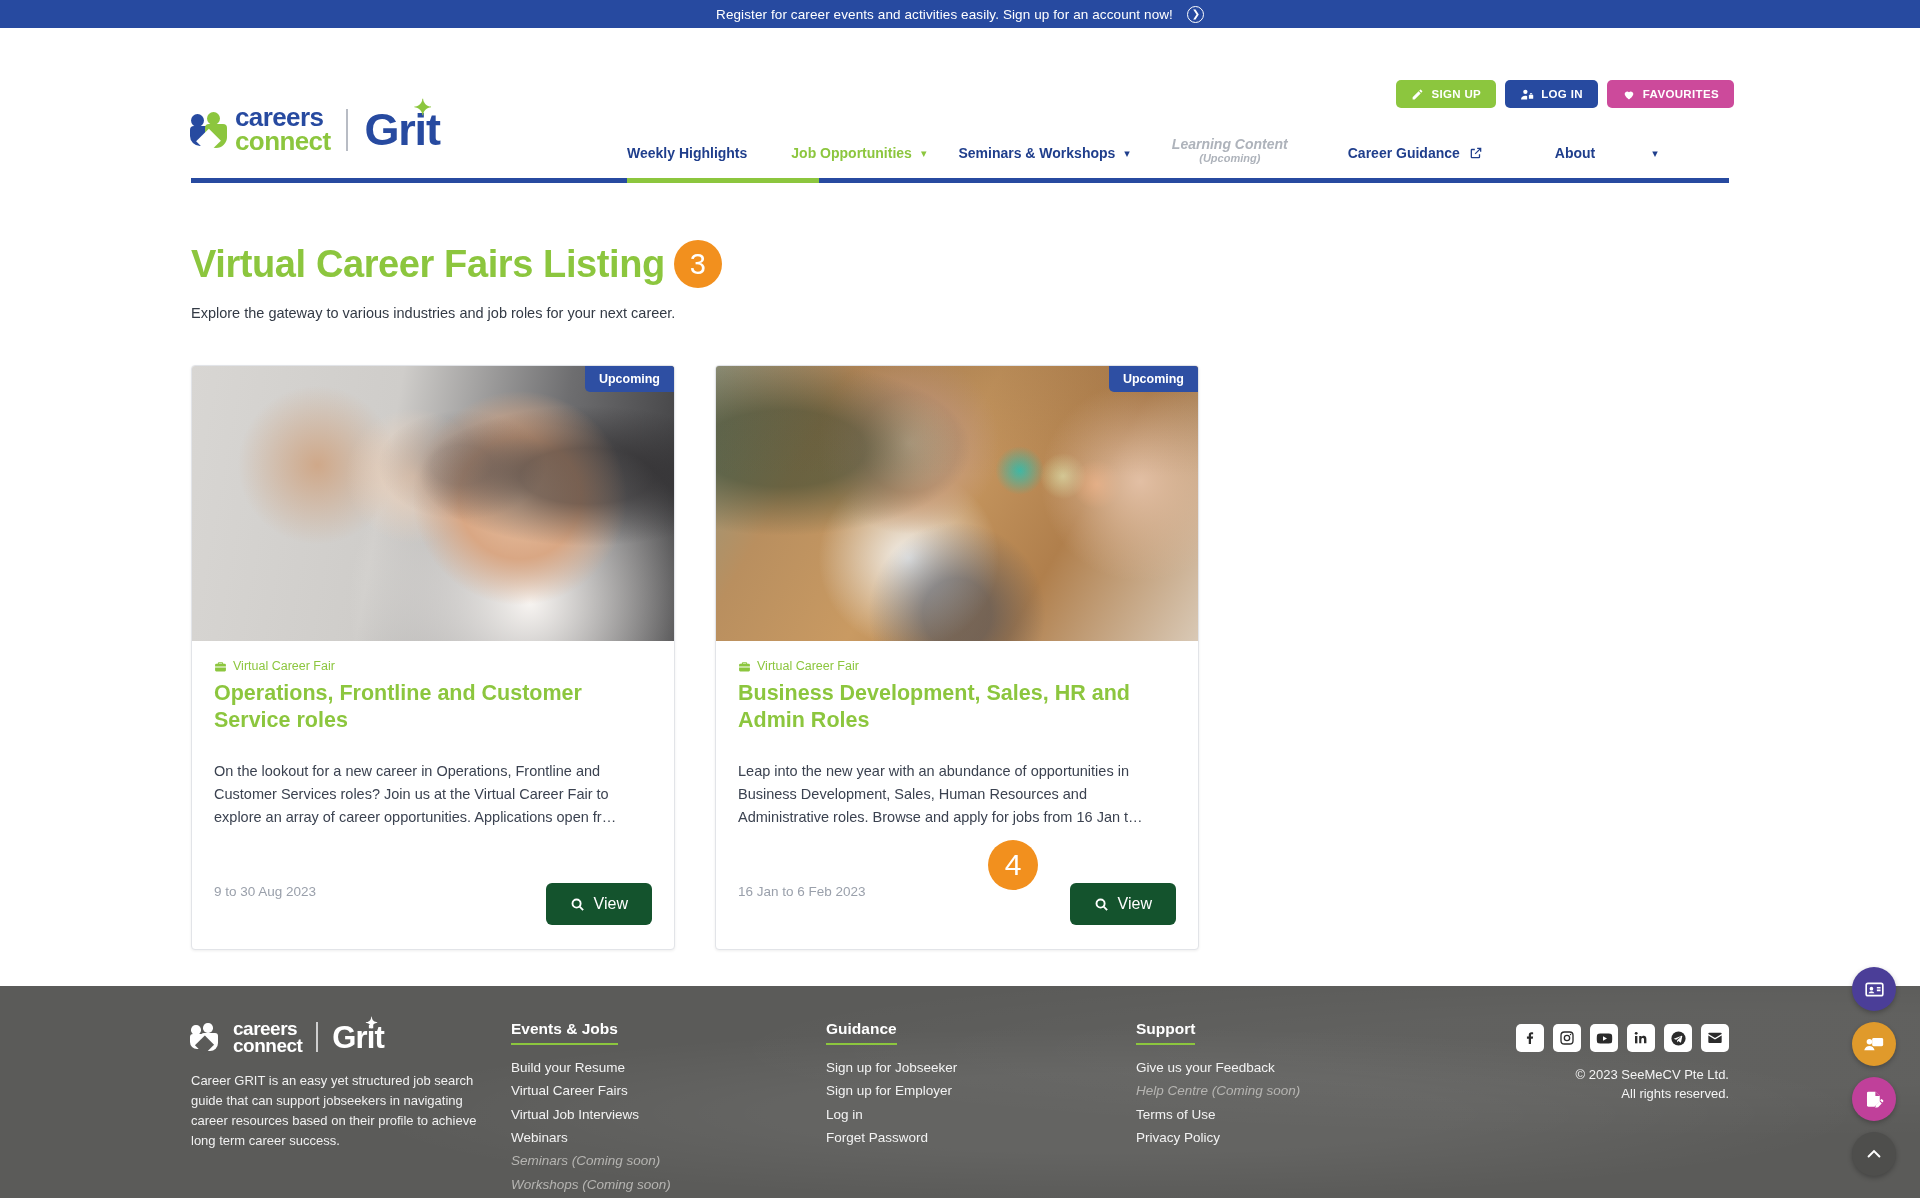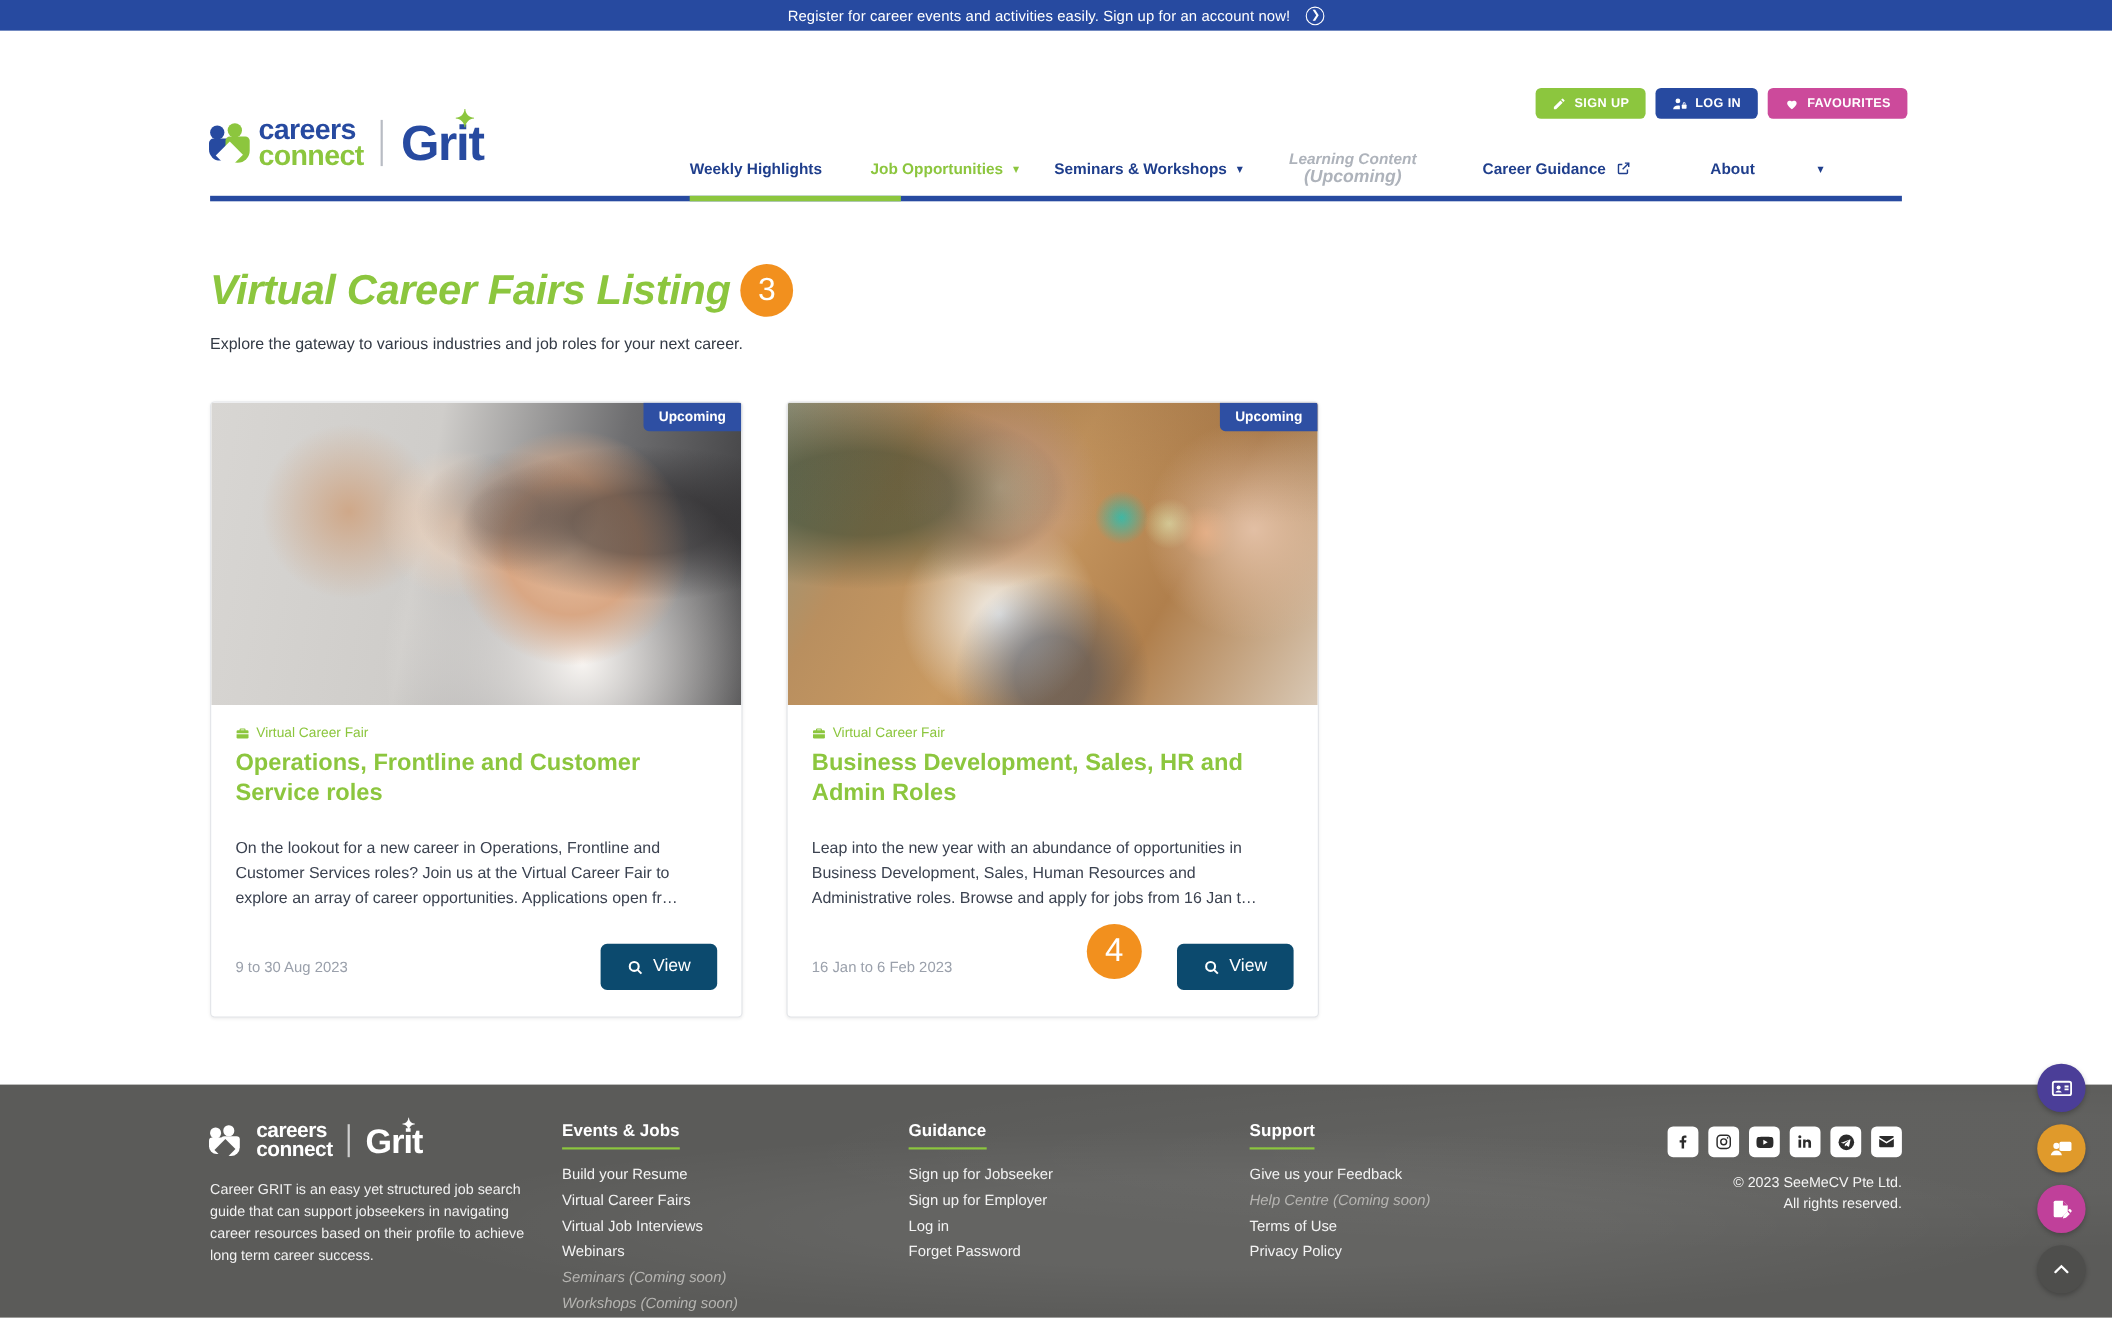--- a/index.html
+++ b/index.html
@@ -124,21 +124,21 @@
   .nav-item.muted {
     color: #aeb3bb;
     font-style: italic;
     font-weight: bold;
     flex-direction: column;
     gap: 0;
     line-height: 1.15;
     align-items: center;
     cursor: default;
   }
-  .nav-item.muted .sub { font-size: 16px; }
+  .nav-item.muted .sub { font-size: 11px; }
   .caret { font-size: 11px; font-weight: normal; }
   .nav-underline {
     position: absolute;
     left: 191px; right: 191px;
     top: 150px;
     height: 5px;
     background: #274AA0;
   }
   .nav-underline .seg {
     position: absolute;
@@ -147,21 +147,20 @@
   }
 
   
   .main { padding: 0 191px; background: #ffffff; height: 806px; }
   .title-row { display: flex; align-items: center; gap: 0; padding-top: 60px; }
   .page-title {
     font-size: 38px;
     font-weight: bold;
     color: #8CC63E;
     letter-spacing: -.4px;
-    font-style: italic;
   }
   .step-badge {
     width: 48px; height: 48px; border-radius: 50%;
     background: #F2901E;
     color: #ffffff;
     display: inline-flex; align-items: center; justify-content: center;
     font-size: 29px; font-weight: 500;
     margin-left: 9px;
   }
   .page-sub { margin-top: 17px; font-size: 14.5px; color: #333a45; }
@@ -209,29 +208,30 @@
     height: 68px;
     overflow: hidden;
   }
   .card-foot {
     display: flex; align-items: center; justify-content: space-between;
     padding: 30px 22px 24px 22px;
     position: relative;
   }
   .card-date { font-size: 13.5px; color: #9aa0ab; }
   .btn-view {
-    background: #0c4a6e;
+    background: #14532d;
     color: #ffffff;
     border: none;
     border-radius: 6px;
     height: 42px;
     padding: 0 24px;
     font-size: 16px;
     display: inline-flex; align-items: center; gap: 9px;
     cursor: pointer;
+    margin-top: 25px;
   }
   .step-badge-4 {
     position: absolute;
     left: 272px; top: 12px;
     width: 50px; height: 50px; border-radius: 50%;
     background: #F2901E; color: #ffffff;
     display: flex; align-items: center; justify-content: center;
     font-size: 30px; font-weight: 500;
     z-index: 4;
   }

